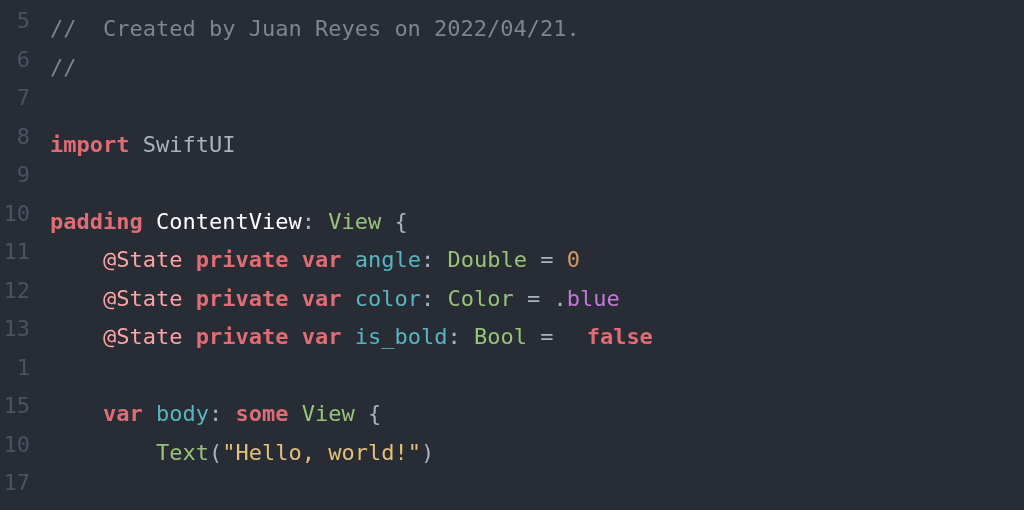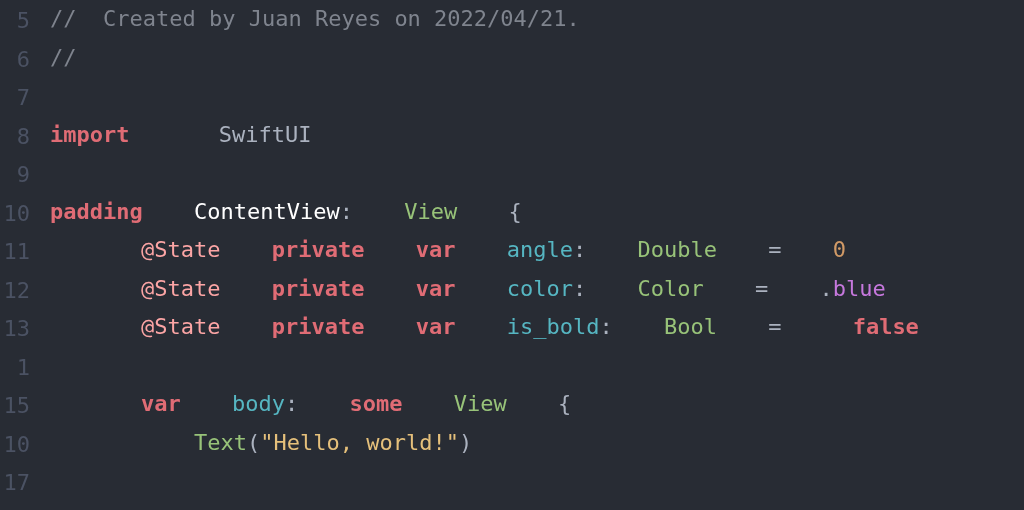--- a/index.html
+++ b/index.html
@@ -23,34 +23,34 @@
       padding-right: 12px;
       color: #4b5263;
       user-select: none;
       padding-top: 2px;
     }
     .gutter .line-number {
       height: 38.5px;
     }
     .code-area {
       flex: 1;
-      padding-top: 0;
+      padding-top: 10px;
       padding-left: 8px;
     }
     .code-line {
       height: 38.5px;
       white-space: pre;
     }
     .tok-comment { color: #7f848e; }
     .tok-keyword { color: #e06c75; font-weight: bold; }
     .tok-builtin { color: #98c379; }
     .tok-property { color: #56b6c2; }
     .tok-string { color: #e5c07b; }
     .tok-punct { color: #abb2bf; }
-    .tok-default { color: #abb2bf; margin-left: 38px; }
+    .tok-default { color: #abb2bf; }
     .tok-attr { color: #fca5a5; }
     .tok-method { color: #c678dd; }
     .tok-bool { color: #e06c75; font-weight: bold; margin-left: 20px; }
     .tok-number { color: #d19a66; }
     .tok-enum { color: #c678dd; }
     .tok-classname { color: #ffffff; }
   </style>
 </head>
 <body>
 

